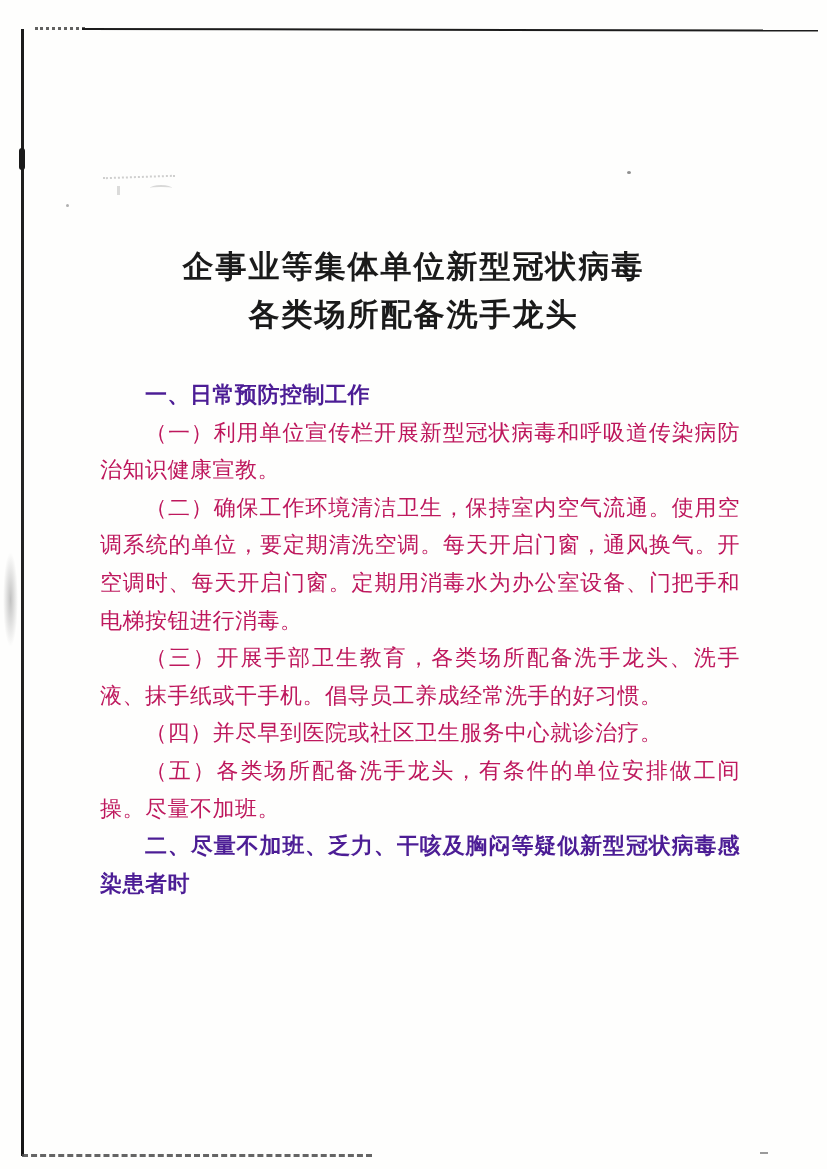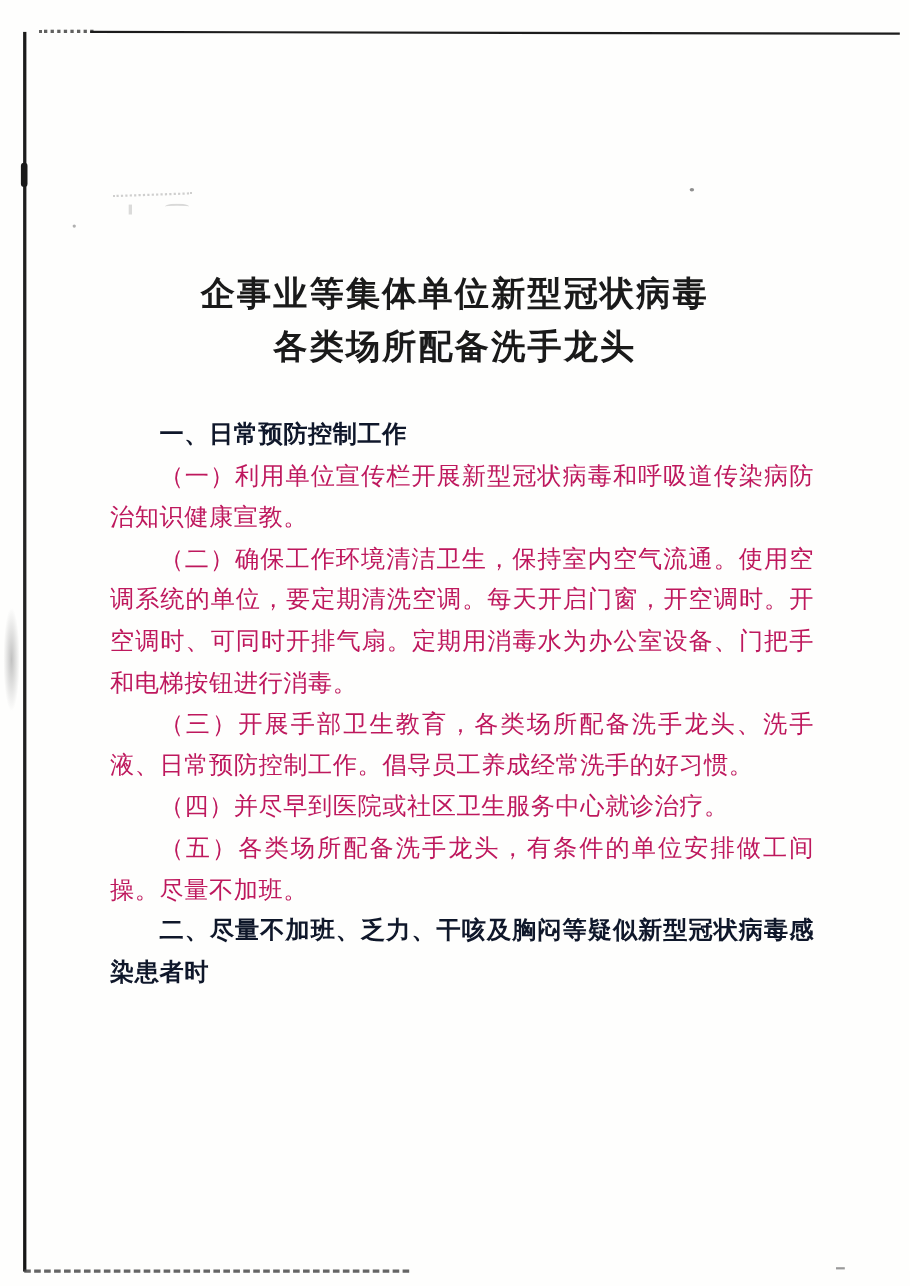--- a/index.html
+++ b/index.html
@@ -129,21 +129,21 @@
     text-align: justify;
   }
   .body-block p {
     margin: 0;
     padding: 0;
     text-indent: 45px;
   }
   .section-heading {
     font-family: "Liberation Sans", sans-serif;
     font-weight: 700;
-    color: #0f172a;
+    color: #4c1d95;
   }
   .para {
     font-family: "Liberation Serif", serif;
     color: #be185d;
   }
 </style>
 </head>
 <body>
 
 <div class="page">
@@ -162,20 +162,20 @@
   <div class="speck-2"></div>
 
   <div class="title-block">
     <div class="title-line">企事业等集体单位新型冠状病毒</div>
     <div class="title-line">各类场所配备洗手龙头</div>
   </div>
 
   <div class="body-block">
     <p class="section-heading">一、日常预防控制工作</p>
     <p class="para">（一）利用单位宣传栏开展新型冠状病毒和呼吸道传染病防治知识健康宣教。</p>
-    <p class="para">（二）确保工作环境清洁卫生，保持室内空气流通。使用空调系统的单位，要定期清洗空调。每天开启门窗，开空调时。开空调时、可同时开排气扇。定期用消毒水为办公室设备、门把手和电梯按钮进行消毒。</p>
-    <p class="para">（三）开展手部卫生教育，各类场所配备洗手龙头、洗手液、日常预防控制工作。倡导员工养成经常洗手的好习惯。</p>
+    <p class="para">（二）确保工作环境清洁卫生，保持室内空气流通。使用空调系统的单位，要定期清洗空调。每天开启门窗，通风换气。开空调时、每天开启门窗。定期用消毒水为办公室设备、门把手和电梯按钮进行消毒。</p>
+    <p class="para">（三）开展手部卫生教育，各类场所配备洗手龙头、洗手液、抹手纸或干手机。倡导员工养成经常洗手的好习惯。</p>
     <p class="para">（四）并尽早到医院或社区卫生服务中心就诊治疗。</p>
     <p class="para">（五）各类场所配备洗手龙头，有条件的单位安排做工间操。尽量不加班。</p>
     <p class="section-heading">二、尽量不加班、乏力、干咳及胸闷等疑似新型冠状病毒感染患者时</p>
   </div>
 
 </div>
 
 </body></html>

